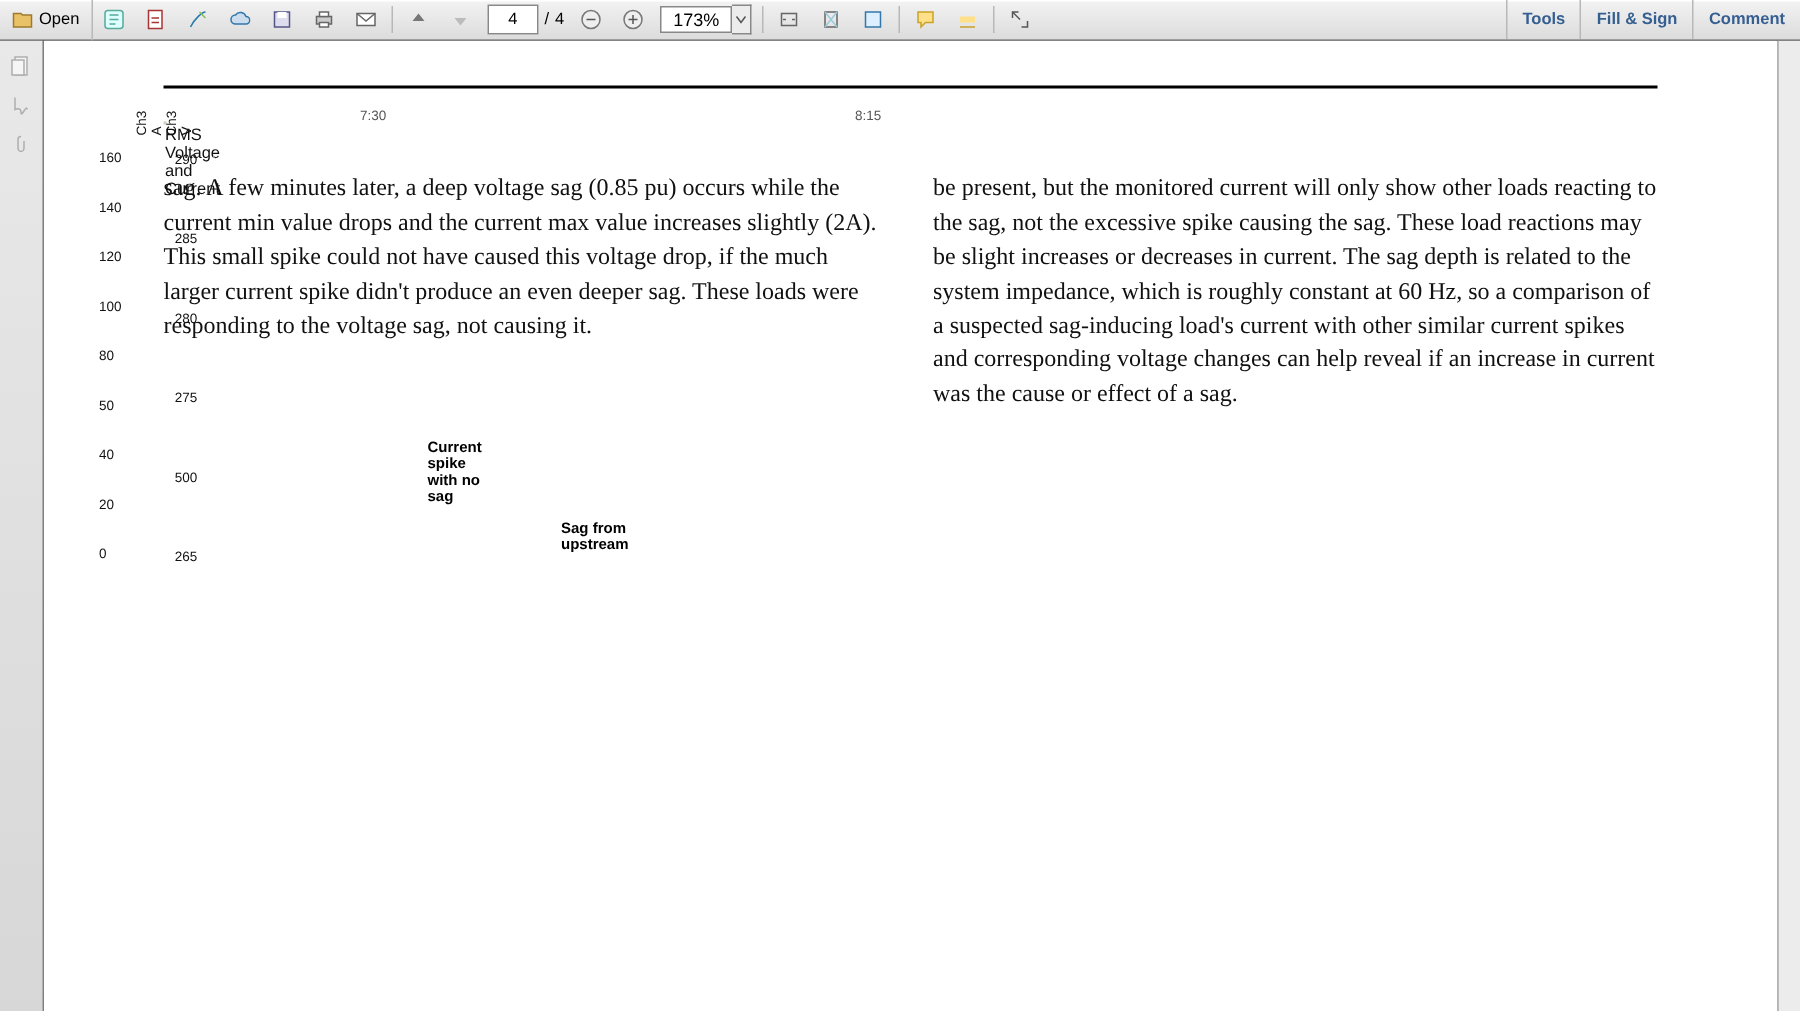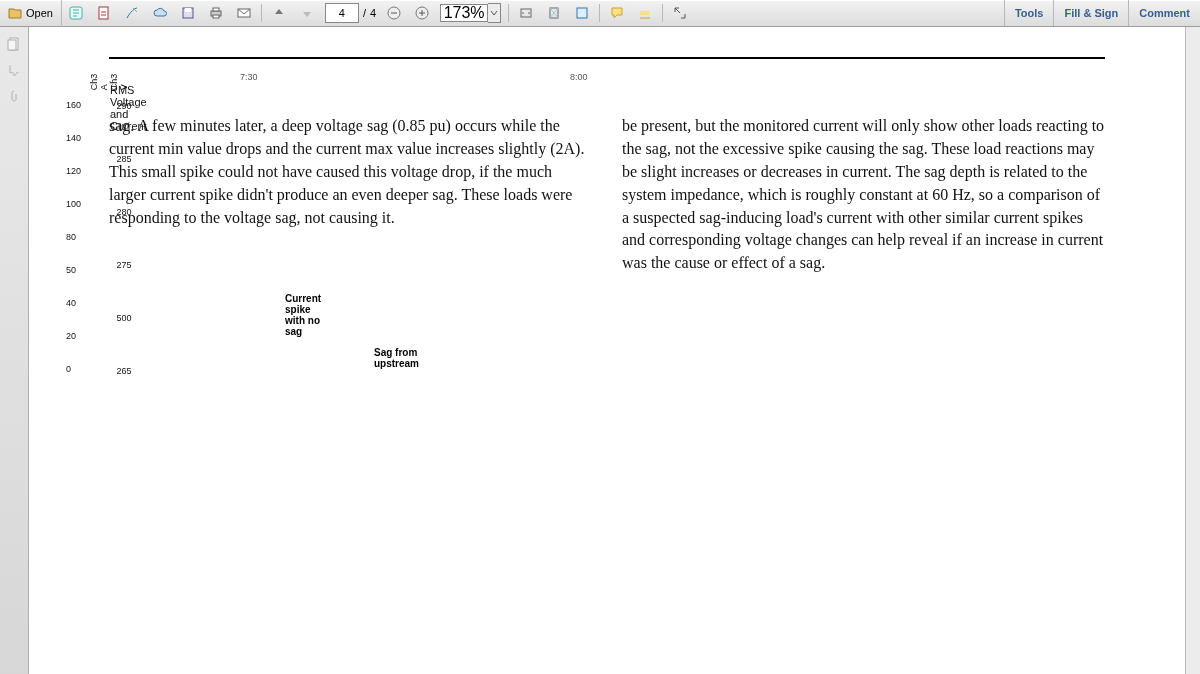--- a/index.html
+++ b/index.html
@@ -7,21 +7,21 @@
   
   .toolbar{display:flex;align-items:center;height:26px;background:linear-gradient(#f3f3f3,#dcdcdc);border-bottom:1px solid #9e9e9e;box-shadow:inset 0 1px 0 #fff;font-size:11px;}
   .tb-btn{display:flex;align-items:center;justify-content:center;height:22px;min-width:22px;padding:0 2px;margin:0 1px;}
   .tb-btn svg{display:block;}
   .sep{width:1px;height:18px;background:#b8b8b8;margin:0 3px;}
   .open-btn{display:flex;align-items:center;padding:16px 8px;height:22px;border-right:1px solid #b8b8b8;}
   .open-btn svg{margin-right:4px;}
   .page-box{display:flex;align-items:center;margin:0 4px;}
   .page-box input{width:28px;height:16px;text-align:center;font-size:11px;border:1px solid #888;background:#fff;}
   .zoom-box{display:flex;align-items:center;margin:0 4px;}
-  .zoom-box .zf{width:46px;height:16px;border:1px solid #888;background:#fff;display:flex;align-items:center;justify-content:center;font-size:16px;}
+  .zoom-box .zf{width:46px;height:16px;border:1px solid #888;background:#fff;display:flex;align-items:center;justify-content:center;font-size:12px;}
   .zoom-box .dd{width:12px;height:18px;border:1px solid #888;border-left:none;background:#ececec;display:flex;align-items:center;justify-content:center;}
   .spacer{flex:1;}
   .right-tabs{display:flex;}
   .right-tabs .rt{padding:0 10px;height:26px;line-height:26px;border-left:1px solid #b8b8b8;color:#365f91;font-weight:600;cursor:pointer;}
   
   .body{display:flex;flex:1;overflow:hidden;background:#4b4b4b;}
   .side-rail{width:28px;background:linear-gradient(#e9e9e9,#d7d7d7);border-right:1px solid #aeaeae;display:flex;flex-direction:column;align-items:center;padding-top:4px;}
   .side-rail .rb{width:20px;height:20px;margin:3px 0;display:flex;align-items:center;justify-content:center;opacity:.6;}
   .view{flex:1;position:relative;overflow:hidden;background:#4b4b4b;}
   .scrollbar{width:14px;background:#ececec;border-left:1px solid #bbb;position:relative;}
@@ -230,21 +230,21 @@
             <div class="yl-right" style="top:84px">120</div>
             <div class="yl-right" style="top:117px">100</div>
             <div class="yl-right" style="top:150px">80</div>
             <div class="yl-right" style="top:183px">50</div>
             <div class="yl-right" style="top:216px">40</div>
             <div class="yl-right" style="top:249px">20</div>
             <div class="yl-right" style="top:282px">0</div>
             <div class="axlab-r">Ch3 A</div>
 
             <div class="xlab" style="left:130px">7:30</div>
-            <div class="xlab" style="left:460px">8:00</div>
+            <div class="xlab" style="left:460px">8:15</div>
 
             <div class="ann" style="left:175px;top:211px">Current spike with no sag</div>
             <div class="ann" style="left:264px;top:265px">Sag from upstream</div>
 
             <svg style="position:absolute;left:32px;top:22px;width:calc(100% - 80px);height:calc(100% - 36px);" viewBox="0 0 100 100" preserveAspectRatio="none">
               <g stroke="#fff100" stroke-width="3" stroke-linecap="round" fill="none" opacity="0.95">
                 <path d="M27 70 l5 5"></path>
                 <path d="M25 84 q3 6 8 2 q-2 6 -7 3"></path>
                 <circle cx="63" cy="36" r="1.5" fill="#fff100" stroke="none"></circle>
                 <path d="M62 84 q6 -4 5 4 q-6 3 -5 -4"></path>

